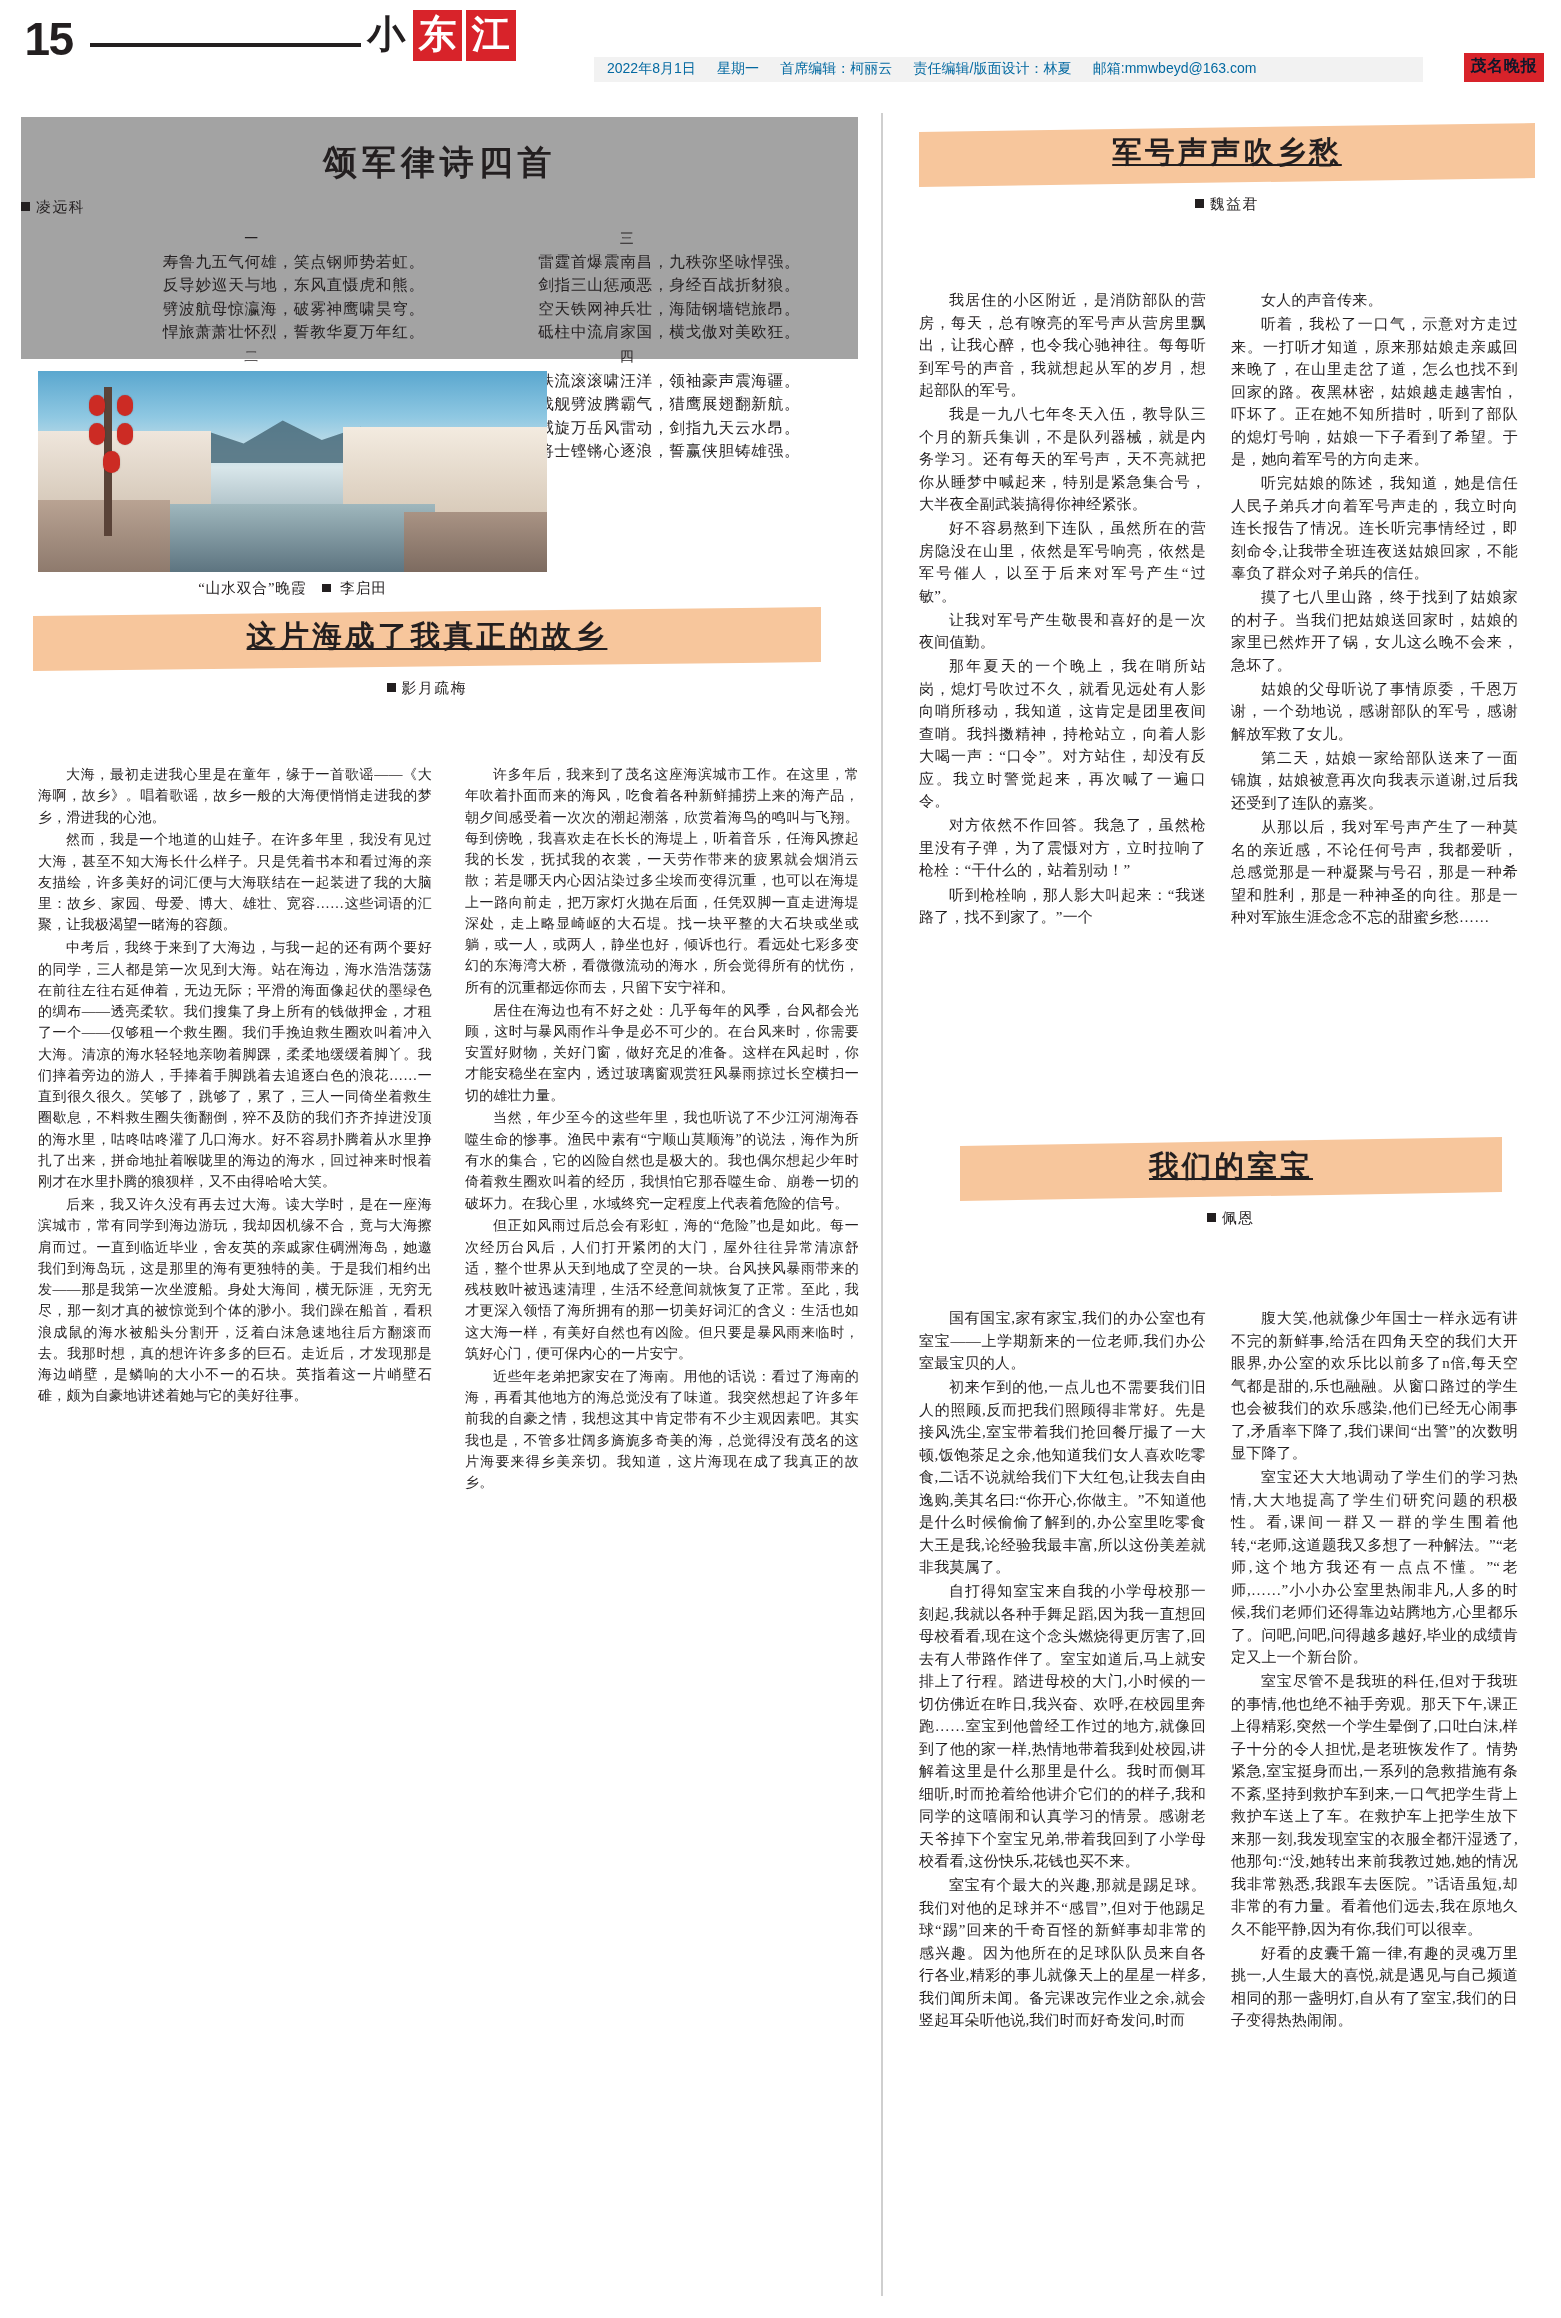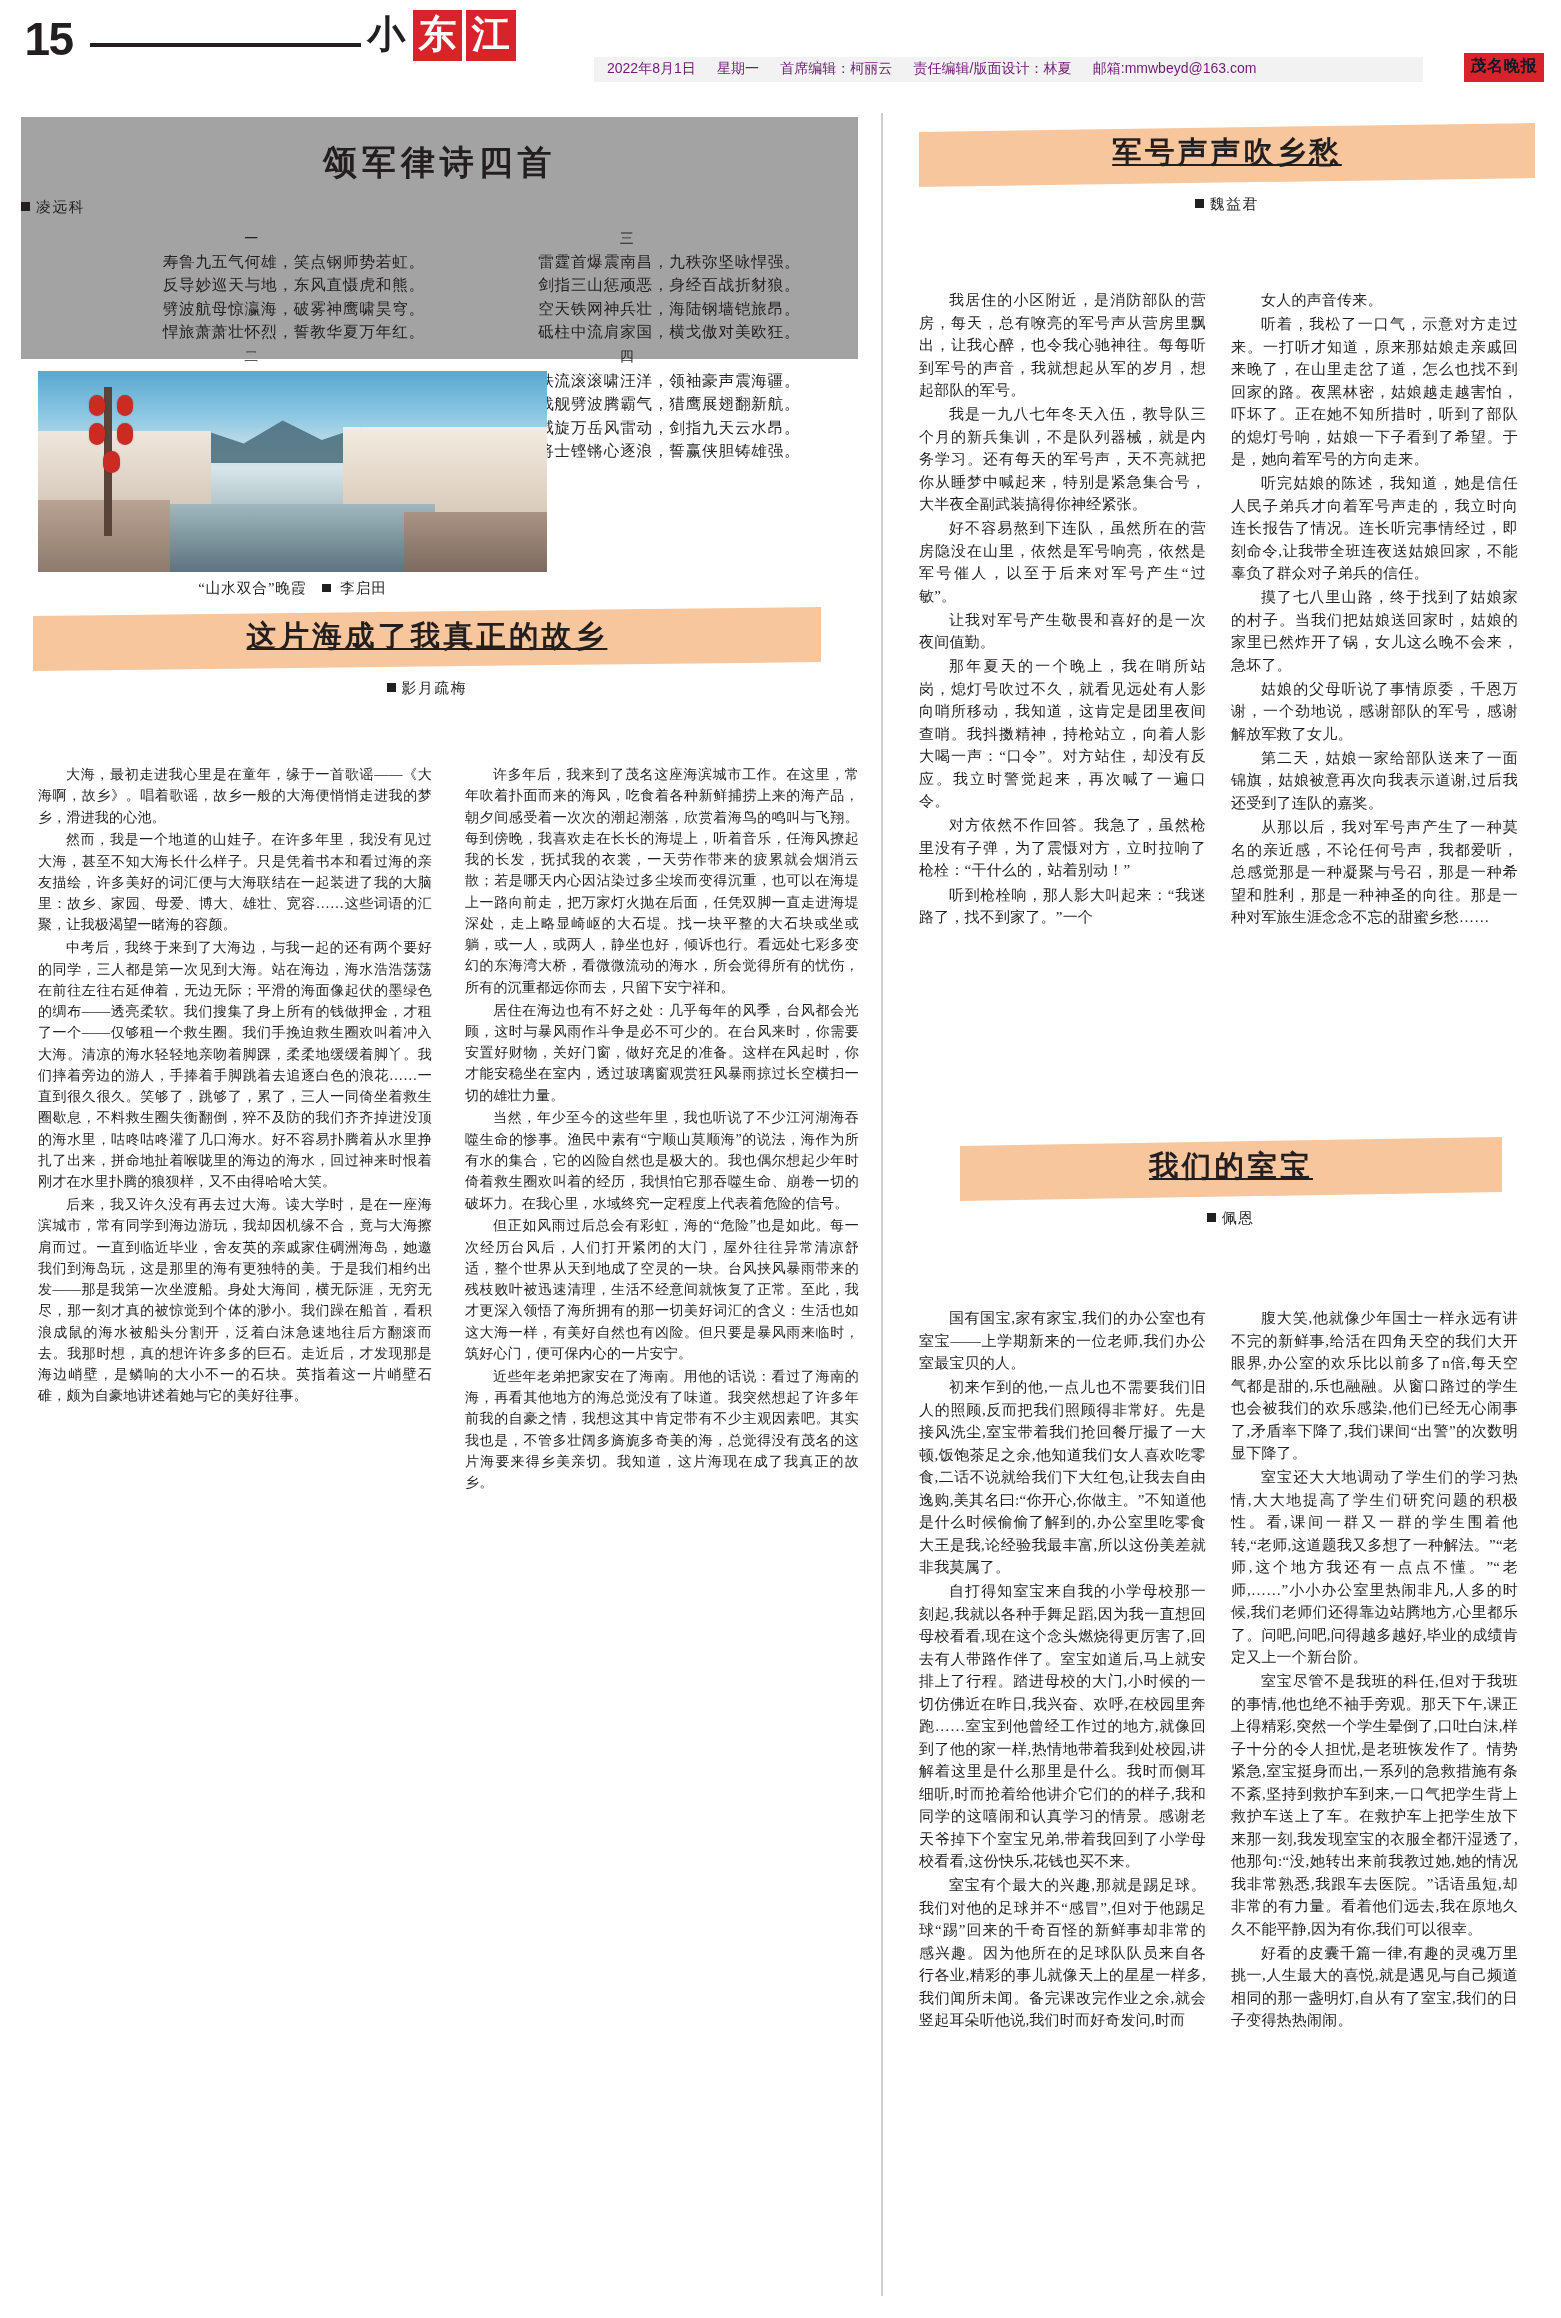--- a/index.html
+++ b/index.html
@@ -74,21 +74,21 @@
     left: 594px;
     top: 57px;
     width: 829px;
     height: 24.6px;
     background: #f2f2f2;
     display: flex;
     align-items: center;
     padding-left: 13px;
     box-sizing: border-box;
     font-size: 14px;
-    color: #701a75;
+    color: #0369a1;
     font-family: "Liberation Sans", sans-serif;
     gap: 21.3px;
   }
   .info-bar .mail { font-family: "Liberation Sans", sans-serif; }
   .brandmark {
     position: absolute;
     right: 18px;
     top: 53px;
     background: #d8232a;
     color: #0f172a;

